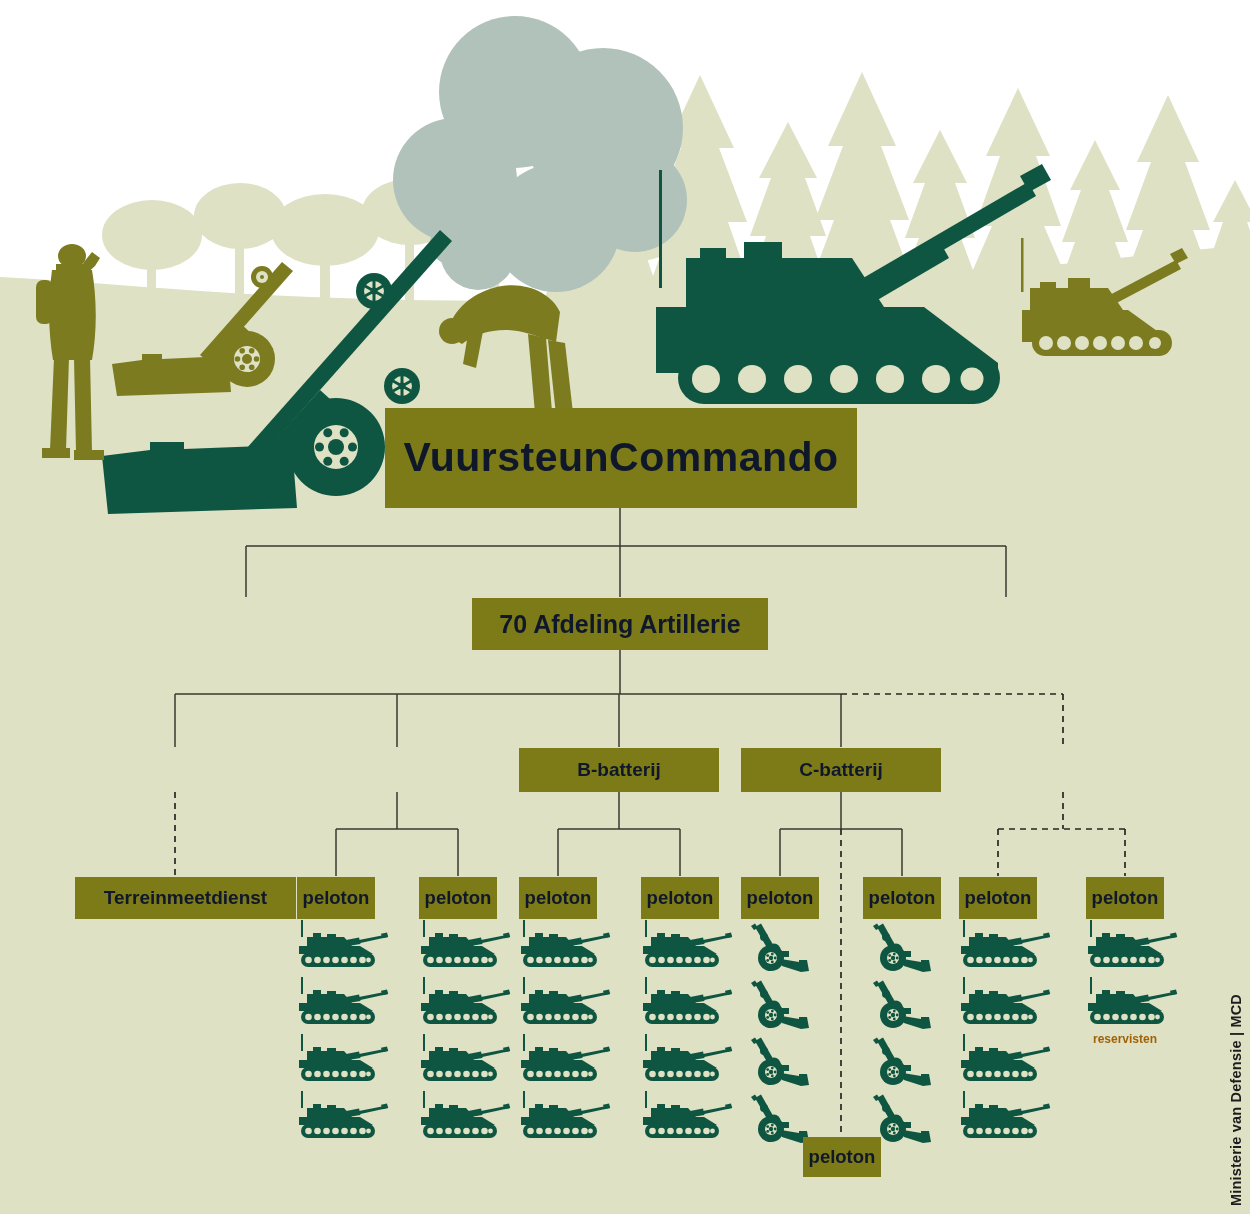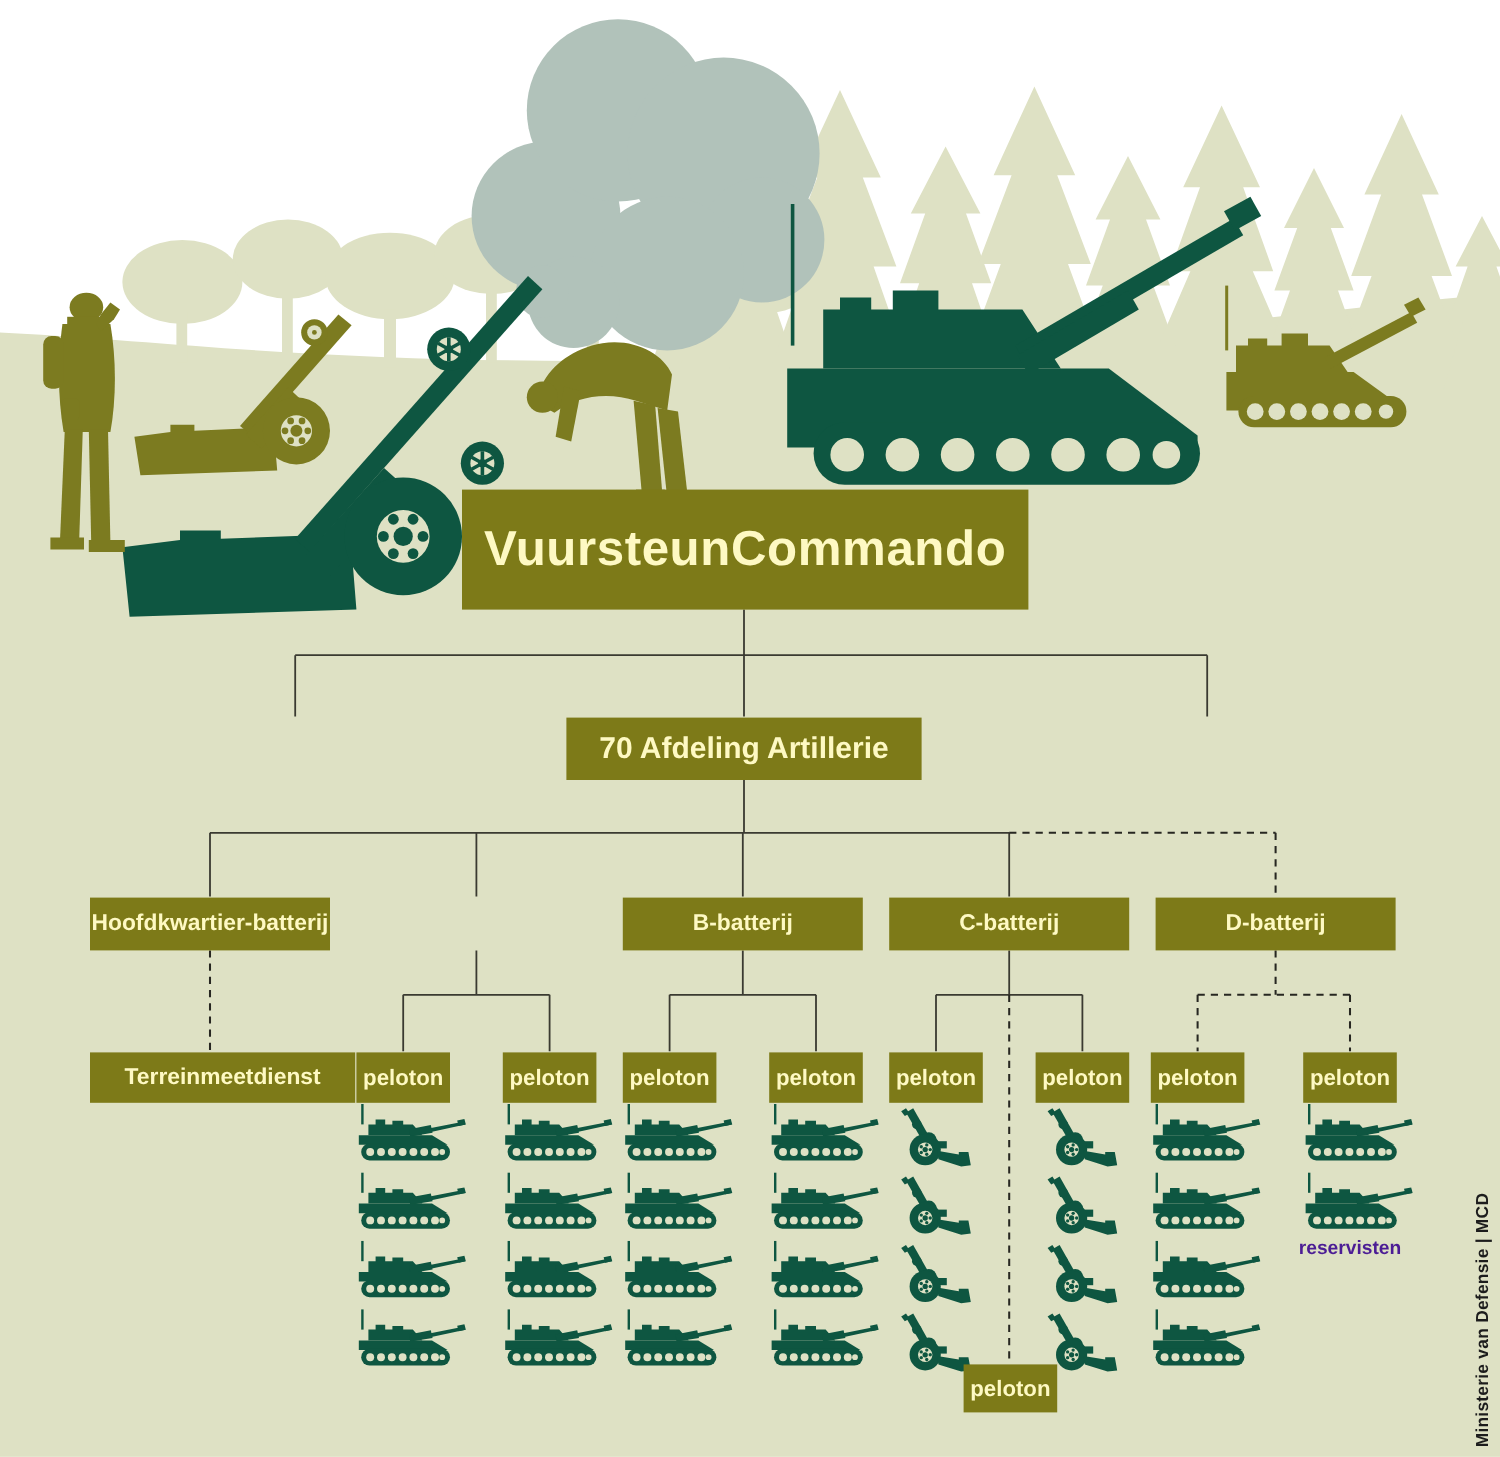--- a/index.html
+++ b/index.html
@@ -1,30 +1,30 @@
 <!DOCTYPE html>
 <html><head>
 <meta charset="utf-8">
 <style>
   *{margin:0;padding:0;box-sizing:border-box}
   body{background:#ffffff;font-family:"Liberation Sans",sans-serif}
   #canvas{position:relative;width:1250px;height:1214px;background:#dee1c4;overflow:hidden;margin:0 auto}
   #illustration,#connectors{position:absolute;left:0;top:0}
-  .box{position:absolute;background:#7d7a18;color:#fef9c3;display:flex;align-items:center;justify-content:center;
+  .box{position:absolute;background:#7d7a18;color:#0f172a;display:flex;align-items:center;justify-content:center;
        font-weight:bold;text-align:center;line-height:1.05}
   .title{font-size:41px;letter-spacing:.5px}
   .l2{font-size:25px}
   .bat{font-size:19px}
   .pel{font-size:18.5px}
   .icon-col{position:absolute;display:flex;flex-direction:column}
   .vehicle-icon{height:57px}
   .vicon{display:block}
   .vicon.pzh2000{width:92px;height:50px}
   .vicon.howitzer{width:62px;height:54px;margin-left:8px}
-  .reservisten{position:absolute;color:#4c1d95;font-weight:bold;font-size:16px;text-align:center}
+  .reservisten{position:absolute;color:#a16207;font-weight:bold;font-size:12px;text-align:center}
   .credit{position:absolute;right:6px;bottom:8px;writing-mode:vertical-rl;transform:rotate(180deg);
           font-size:14.5px;font-weight:bold;color:#1c1c1c;letter-spacing:.2px}
 </style>
 </head>
 <body>
 
 <div id="canvas">
 
   <svg id="illustration" width="1250" height="520" viewBox="0 0 1250 520">
 
@@ -185,24 +185,22 @@
     <path fill="none" stroke="#272721" stroke-width="1.7" stroke-dasharray="6 5" d="M841,694 H1063 M1063,694 V747
          M175,792 V876
          M1063,792 V829 M998,829 H1125 M998,829 V876 M1125,829 V876
          M841,829 V1136"></path>
   </svg>
 
   <div class="box title" style="left:385px;top:408px;width:472px;height:100px">VuursteunCommando</div>
 
   <div class="box l2" style="left:472px;top:598px;width:296px;height:52px">70 Afdeling Artillerie</div>
 
-  <div class="box bat" style="left:75px;top:748px;width:200px;height:44px">Hoofdkwartier-batterij</div>
   <div class="box bat" style="left:519px;top:748px;width:200px;height:44px">B-batterij</div>
   <div class="box bat" style="left:741px;top:748px;width:200px;height:44px">C-batterij</div>
-  <div class="box bat" style="left:963px;top:748px;width:200px;height:44px">D-batterij</div>
 
   <div class="box bat" style="left:75px;top:877px;width:221px;height:42px">Terreinmeetdienst</div>
 
   <div class="box pel" style="left:297px;top:877px;width:78px;height:42px">peloton</div>
   <div class="box pel" style="left:419px;top:877px;width:78px;height:42px">peloton</div>
   <div class="box pel" style="left:519px;top:877px;width:78px;height:42px">peloton</div>
   <div class="box pel" style="left:641px;top:877px;width:78px;height:42px">peloton</div>
   <div class="box pel" style="left:741px;top:877px;width:78px;height:42px">peloton</div>
   <div class="box pel" style="left:863px;top:877px;width:78px;height:42px">peloton</div>
   <div class="box pel" style="left:959px;top:877px;width:78px;height:42px">peloton</div>

